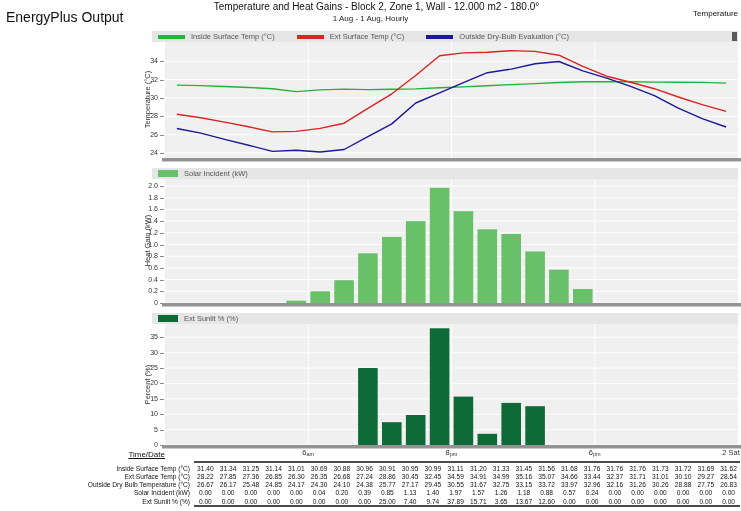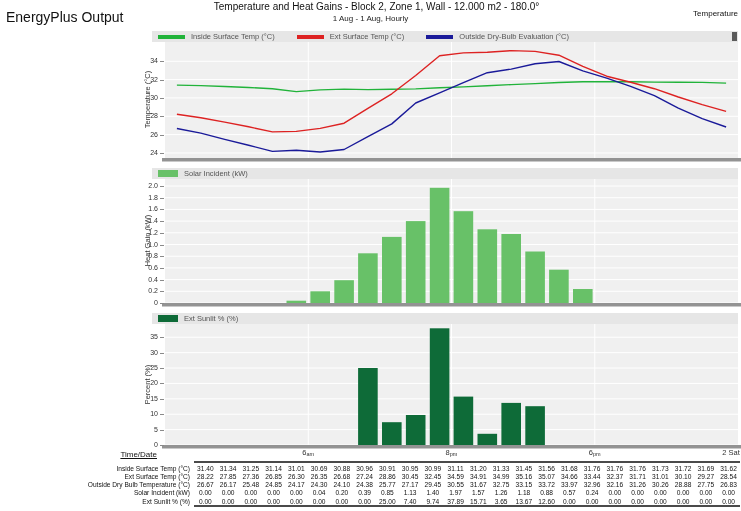--- a/index.html
+++ b/index.html
@@ -178,21 +178,21 @@
       <div class="ytick" style="left: 132px; top: 379.422px; width: 26px;">20</div>
       <div class="ytickmark" style="left: 160px; top: 383.422px;"></div>
       <div class="ytick" style="left: 132px; top: 364.028px; width: 26px;">25</div>
       <div class="ytickmark" style="left: 160px; top: 368.028px;"></div>
       <div class="ytick" style="left: 132px; top: 348.634px; width: 26px;">30</div>
       <div class="ytickmark" style="left: 160px; top: 352.634px;"></div>
       <div class="ytick" style="left: 132px; top: 333.239px; width: 26px;">35</div>
       <div class="ytickmark" style="left: 160px; top: 337.239px;"></div>
     </div>
 
-  <div class="timedate" style="left:9px;top:450px;width:148px;text-align:right;text-decoration:underline;">Time/Date</div>
+  <div class="timedate" style="left:17px;top:450px;width:148px;text-align:right;text-decoration:underline;">Time/Date</div>
   <div id="xticks">
       <div class="xtick" style="left: 308.25px; transform: translateX(-50%);"><span>6</span><span class="sub">am</span></div>
       <div class="xtick" style="left: 451.5px; transform: translateX(-50%);"><span>8</span><span class="sub">pm</span></div>
       <div class="xtick" style="left: 594.75px; transform: translateX(-50%);"><span>6</span><span class="sub">pm</span></div>
       <div class="xtick" style="left: 738px; transform: translateX(-90%);"><span>2 Sat</span></div>
     </div>
 
   <div id="table">
       <div class="tbl-line" style="left: 194px; top: 461px; width: 546px;"></div>
       <div class="tbl-row" style="top: 464px;">

